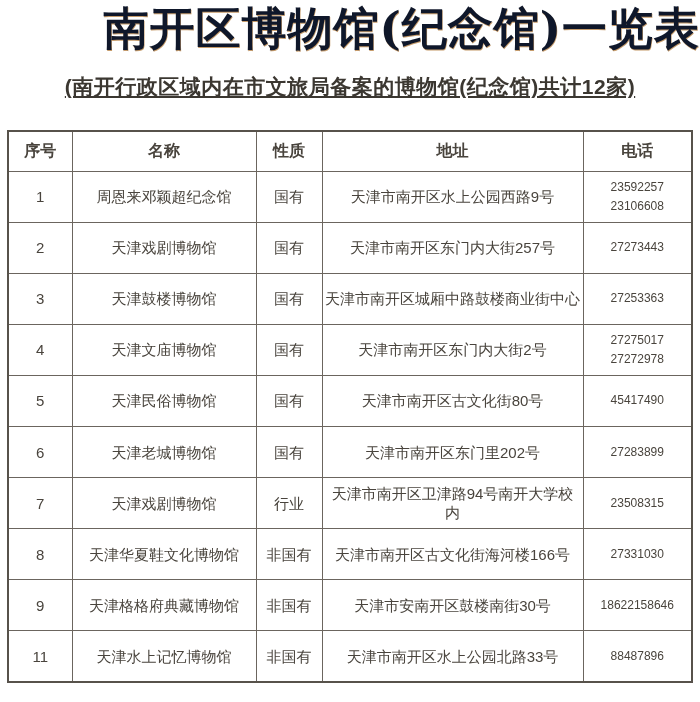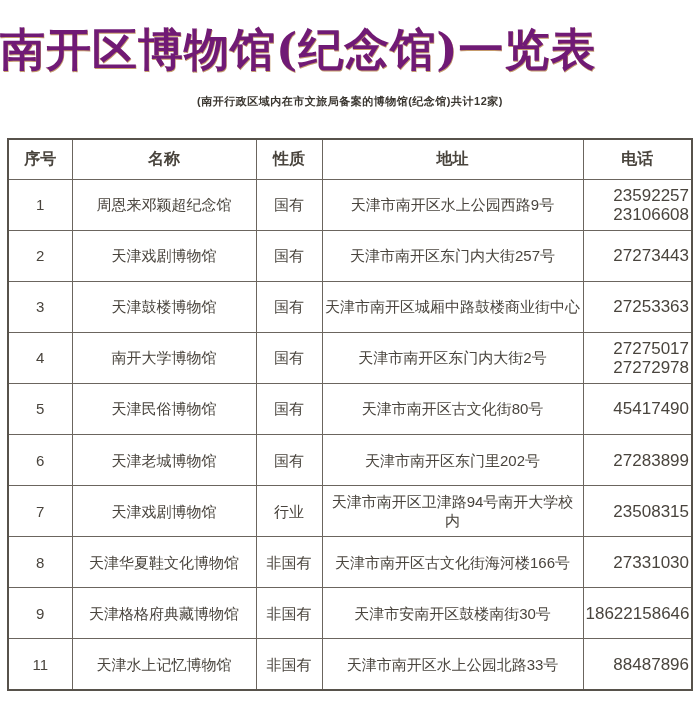--- a/index.html
+++ b/index.html
@@ -7,38 +7,38 @@
     width: 700px; height: 702px;
     background: #ffffff;
     font-family: "Liberation Sans", "DejaVu Sans", sans-serif;
     overflow: hidden;
   }
   .page {
     width: 700px; height: 702px;
     position: relative;
   }
   .main-title {
-    padding-top: 21px;
-    text-align: left;
+    text-align: right;
     font-family: "DejaVu Serif", "Liberation Serif", serif;
     font-weight: 900;
     font-size: 45px;
     line-height: 58px;
     letter-spacing: 1px;
-    color: #701a75;
+    color: #0f172a;
     text-shadow: 0.5px 0.5px 0 #C69C6C;
     white-space: nowrap;
   }
   .sub-title {
     margin-top: 15px;
     text-align: center;
-    font-size: 11px;
+    font-size: 21px;
     font-weight: 600;
     color: #3B3731;
     letter-spacing: 0.5px;
+    text-decoration: underline;
   }
   table.museum-table {
     margin: 29px auto 0 auto;
     width: 684px;
     height: 553px;
     border-collapse: collapse;
     table-layout: fixed;
     border: 2px solid #57524B;
   }
   .museum-table th, .museum-table td {
@@ -53,21 +53,21 @@
   .museum-table thead tr { height: 40px; }
   .museum-table tbody tr { height: 42px; }
   .museum-table th {
     font-size: 16px;
     font-weight: 600;
   }
   .museum-table td {
     font-size: 15px;
     line-height: 19px;
   }
-  .museum-table td[data-name="phone"] { font-size: 17px; text-align: right; }
+  .museum-table td[data-name="phone"] { font-size: 12px; }
   col.c-no    { width: 64px; }
   col.c-name  { width: 184px; }
   col.c-type  { width: 66px; }
   col.c-addr  { width: 261px; }
   col.c-phone { width: 109px; }
 </style>
 </head>
 <body>
 
 <div class="page" data-name="museum-list-page">
@@ -111,21 +111,21 @@
         </tr>
         <tr data-name="table-row">
           <td data-name="row-number">3</td>
           <td data-name="museum-name">天津鼓楼博物馆</td>
           <td data-name="ownership-type">国有</td>
           <td data-name="address">天津市南开区城厢中路鼓楼商业街中心</td>
           <td data-name="phone">27253363</td>
         </tr>
         <tr data-name="table-row">
           <td data-name="row-number">4</td>
-          <td data-name="museum-name">南开大学博物馆</td>
+          <td data-name="museum-name">天津文庙博物馆</td>
           <td data-name="ownership-type">国有</td>
           <td data-name="address">天津市南开区东门内大街2号</td>
           <td data-name="phone">27275017
 27272978</td>
         </tr>
         <tr data-name="table-row">
           <td data-name="row-number">5</td>
           <td data-name="museum-name">天津民俗博物馆</td>
           <td data-name="ownership-type">国有</td>
           <td data-name="address">天津市南开区古文化街80号</td>

